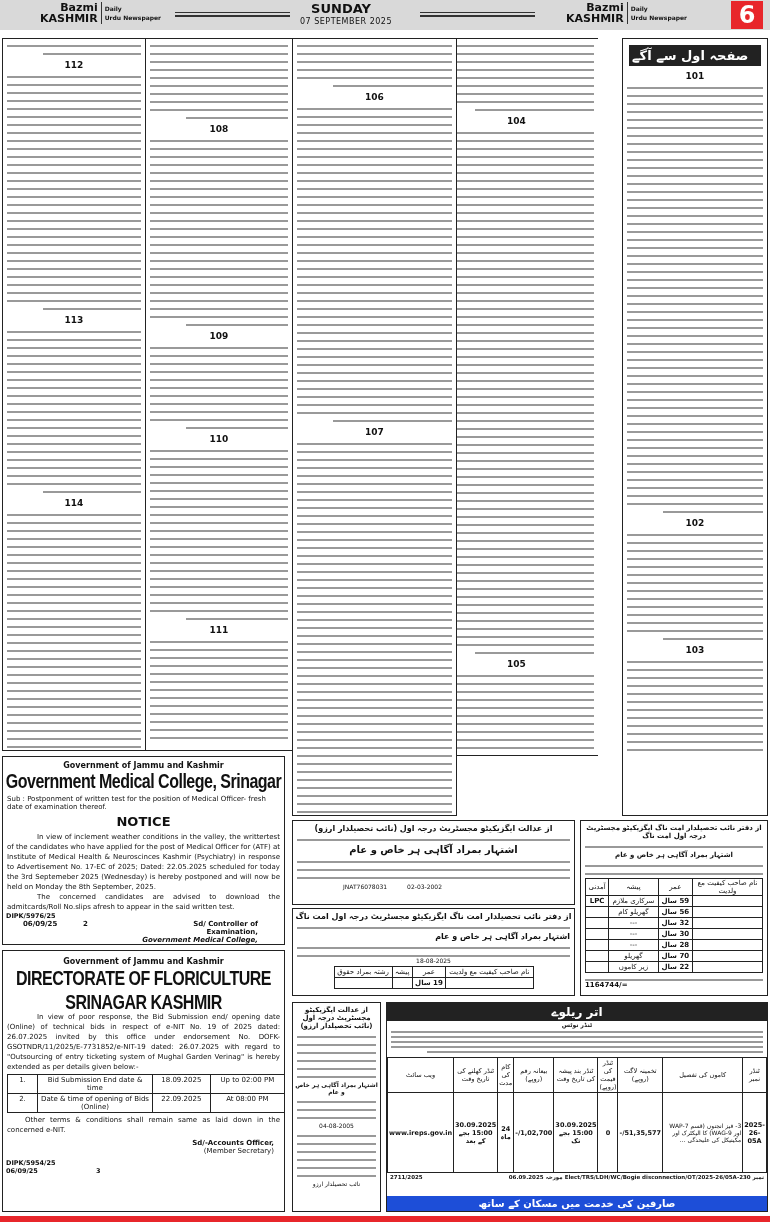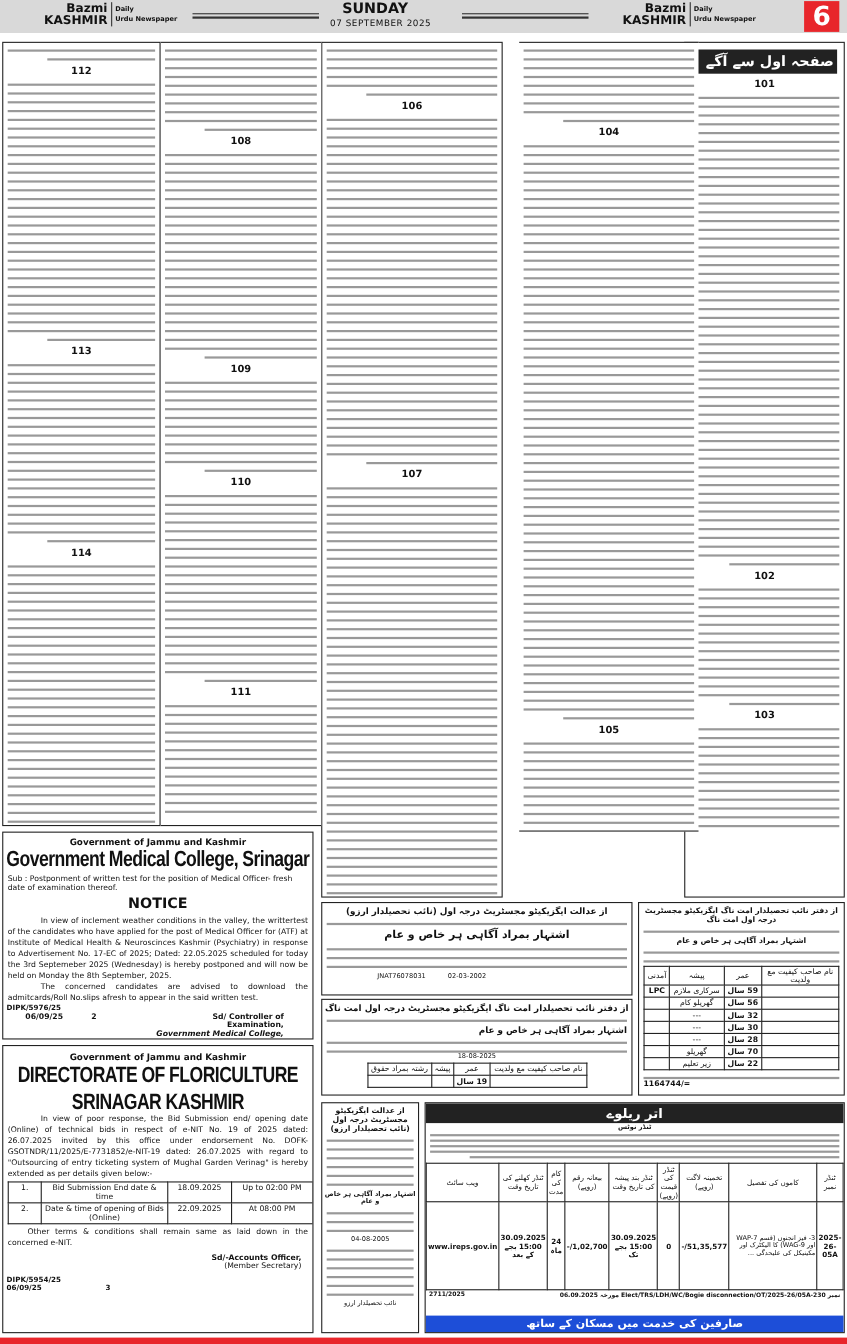--- a/index.html
+++ b/index.html
@@ -9,21 +9,21 @@
 .mh-brand .name{font-family:"DejaVu Sans",sans-serif;font-weight:bold;text-align:right;line-height:11px;font-size:11px;padding-right:3px;border-right:1px solid #333}
 .mh-brand .tag{font-size:6px;line-height:9px;padding-left:3px;font-weight:bold}
 .mh-lines{position:absolute;top:12px;height:5px;border-top:1px solid #333;border-bottom:2px solid #333}
 .mh-day{position:absolute;left:296px;top:1px;font-weight:bold;font-size:13px;width:90px;text-align:center}
 .mh-date{position:absolute;left:300px;top:17px;font-size:8px;width:130px;letter-spacing:0.5px}
 .pagenum{position:absolute;left:731px;top:1px;width:32px;height:28px;background:#e8262b;color:#fff;font-weight:bold;font-size:24px;text-align:center;line-height:28px}
 .col{position:absolute;border:1px solid #222;background:#fff;overflow:hidden;direction:rtl}
 .urdu-line{height:2px;background:#555;margin:6px 4px 0 4px;opacity:.6}
 .urdu-line.short{margin-left:40px}
 .art-num{font-weight:bold;font-size:9px;text-align:center;margin-top:5px;direction:ltr}
-.section-banner{background:#222;color:#fff;text-align:right;font-size:13px;font-weight:bold;padding:3px 3px;margin:6px 6px 2px 6px}
+.section-banner{background:#222;color:#fff;text-align:left;font-size:13px;font-weight:bold;padding:3px 3px;margin:6px 6px 2px 6px}
 .ad{position:absolute;border:1px solid #222;background:#fff;overflow:hidden}
 .ad-gov{font-size:8px;text-align:center;font-weight:bold;margin-top:4px}
 .ad-title{font-family:"Liberation Sans",sans-serif;font-weight:bold;text-align:center;letter-spacing:-0.5px;transform:scaleY(1.25)}
 .ad-sub{font-size:7px;padding:0 4px;margin-top:4px}
 .notice-h{font-size:13px;font-weight:bold;text-align:center;margin:3px 0}
 .para{font-size:7px;line-height:10px;padding:0 4px;text-align:justify}
 .sig{font-size:7px;font-style:italic;font-weight:bold;text-align:right;padding-right:26px}
 .ref{font-size:6.5px;font-weight:bold;padding-left:3px}
 table.ext{border-collapse:collapse;margin:2px 4px;width:278px;font-size:7px}
 table.ext td{border:1px solid #222;padding:1px 3px;text-align:center;vertical-align:top}
@@ -154,21 +154,21 @@
       <div class="urdu-line"></div>
       <div class="urdu-line"></div>
       <div class="urdu-line"></div>
       <div class="urdu-line"></div>
       <div class="urdu-line"></div>
       <div class="urdu-line"></div>
       <div class="urdu-line"></div>
   </div>
 </div>
 
-<div class="col" style="left:472px;top:38px;width:163px;height:718px;border-left:none;border-right:none">
+<div class="col" style="left:435px;top:38px;width:163px;height:718px;border-left:none;border-right:none">
   <div>
     <div class="urdu-line"></div>
       <div class="urdu-line"></div>
       <div class="urdu-line"></div>
       <div class="urdu-line"></div>
       <div class="urdu-line"></div>
       <div class="urdu-line"></div>
       <div class="urdu-line"></div>
       <div class="urdu-line"></div>
       <div class="urdu-line short"></div>
@@ -695,21 +695,21 @@
         </tr>
     <tr>
           <td></td>
           <td style="font-weight:bold">70 سال</td>
           <td>گھریلو</td>
           <td></td>
         </tr>
     <tr>
           <td></td>
           <td style="font-weight:bold">22 سال</td>
-          <td>زیر تعلیم</td>
+          <td>زیر کاموں</td>
           <td></td>
         </tr>
   </tbody>
     </table>
   <div class="urdu-line"></div>
   <div style="font-size:7px;font-weight:bold;direction:ltr;text-align:left;padding-left:4px">1164744/=</div>
   <div class="urdu-line"></div>
 
 </div>
 

